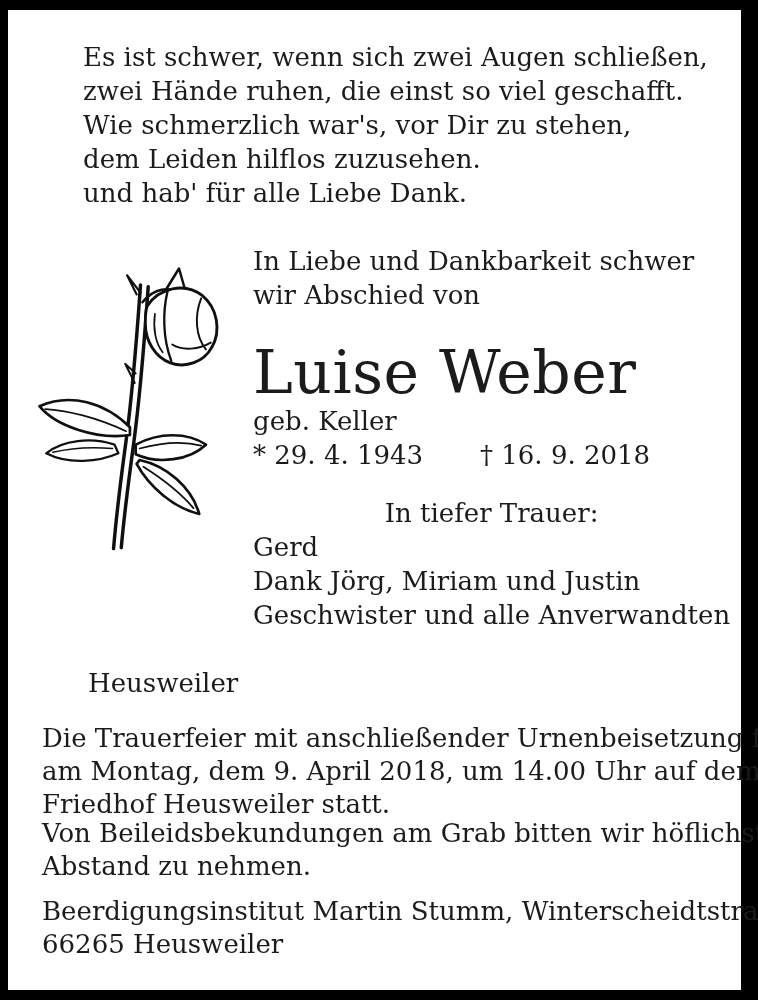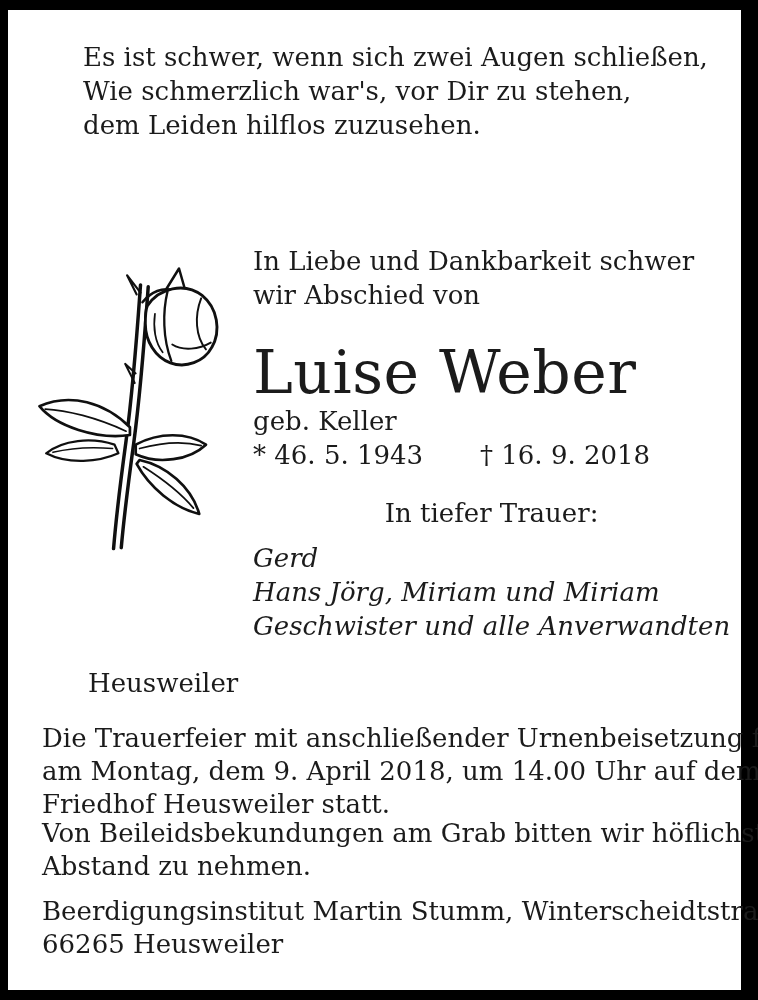--- a/index.html
+++ b/index.html
@@ -32,40 +32,42 @@
     font-weight: normal;
     line-height: 60px;
     margin: 30px 0 0 0;
     letter-spacing: 0.5px;
     white-space: nowrap;
   }
   .maiden { margin-top: 2px; }
   .dates  { margin-top: 0; }
   .birth-date { display: inline-block; width: 227px; }
   .trauer-heading { margin-top: 24px; text-align: center; }
-  .mourners { margin-top: 11px; font-style: italic; }
+  .mourners { margin-top: 0; }
 
   .place      { left: 34px; top: 656px; margin-left: 46px; }
   .funeral    { left: 34px; top: 712px; }
   .condolence { left: 34px; top: 807px; }
   .undertaker { left: 34px; top: 885px; }
 
   svg .ln { fill: none; stroke: #101010; stroke-linecap: round; stroke-linejoin: round; }
   svg .petal { fill: #ffffff; stroke: #101010; stroke-linejoin: round; }
 </style>
 </head>
 <body>
 
 <div class="sheet">
   <div class="paper">
 
     <div class="abs txt poem">
       <div>Es ist schwer, wenn sich zwei Augen schließen,</div>
+      <div>zwei Hände ruhen, die einst so viel geschafft.</div>
       <div>Wie schmerzlich war's, vor Dir zu stehen,</div>
       <div>dem Leiden hilflos zuzusehen.</div>
+      <div>und hab' für alle Liebe Dank.</div>
     </div>
 
     <svg class="abs rose-svg" viewBox="0 0 220 320" aria-hidden="true">
 
       <path class="ln" stroke-width="3.6" d="M123,30 C120,72 116,132 108,192 C102,236 98,268 95,304"></path>
       <path class="ln" stroke-width="3.6" d="M131,32 C128,74 124,134 116,194 C110,238 106,269 103,303"></path>
       <path class="ln" stroke-width="2" d="M118,122 L107,112 L117,132"></path>
 
       <path class="ln" stroke-width="2.6" d="M125,48 C134,37 146,32 158,36"></path>
       <path class="ln" stroke-width="2.6" d="M150,34 L163,13 L169,34"></path>
@@ -89,26 +91,26 @@
     </svg>
 
     <div class="abs main-col">
       <div class="txt">
         <div>In Liebe und Dankbarkeit schwer</div>
         <div>wir Abschied von</div>
       </div>
       <h1 class="deceased-name">Luise Weber</h1>
       <div class="txt maiden">geb. Keller</div>
       <div class="txt dates">
-        <span class="birth-date">* 46. 5. 1943</span><span>† 16. 9. 2018</span>
+        <span class="birth-date">* 29. 4. 1943</span><span>† 16. 9. 2018</span>
       </div>
       <div class="txt trauer-heading">In tiefer Trauer:</div>
       <div class="txt mourners">
         <div>Gerd</div>
-        <div>Hans Jörg, Miriam und Miriam</div>
+        <div>Dank Jörg, Miriam und Justin</div>
         <div>Geschwister und alle Anverwandten</div>
       </div>
     </div>
 
     <div class="abs txt place">Heusweiler</div>
 
     <div class="abs txt-sm funeral">
       <div>Die Trauerfeier mit anschließender Urnenbeisetzung findet</div>
       <div>am Montag, dem 9. April 2018, um 14.00 Uhr auf dem</div>
       <div>Friedhof Heusweiler statt.</div>

